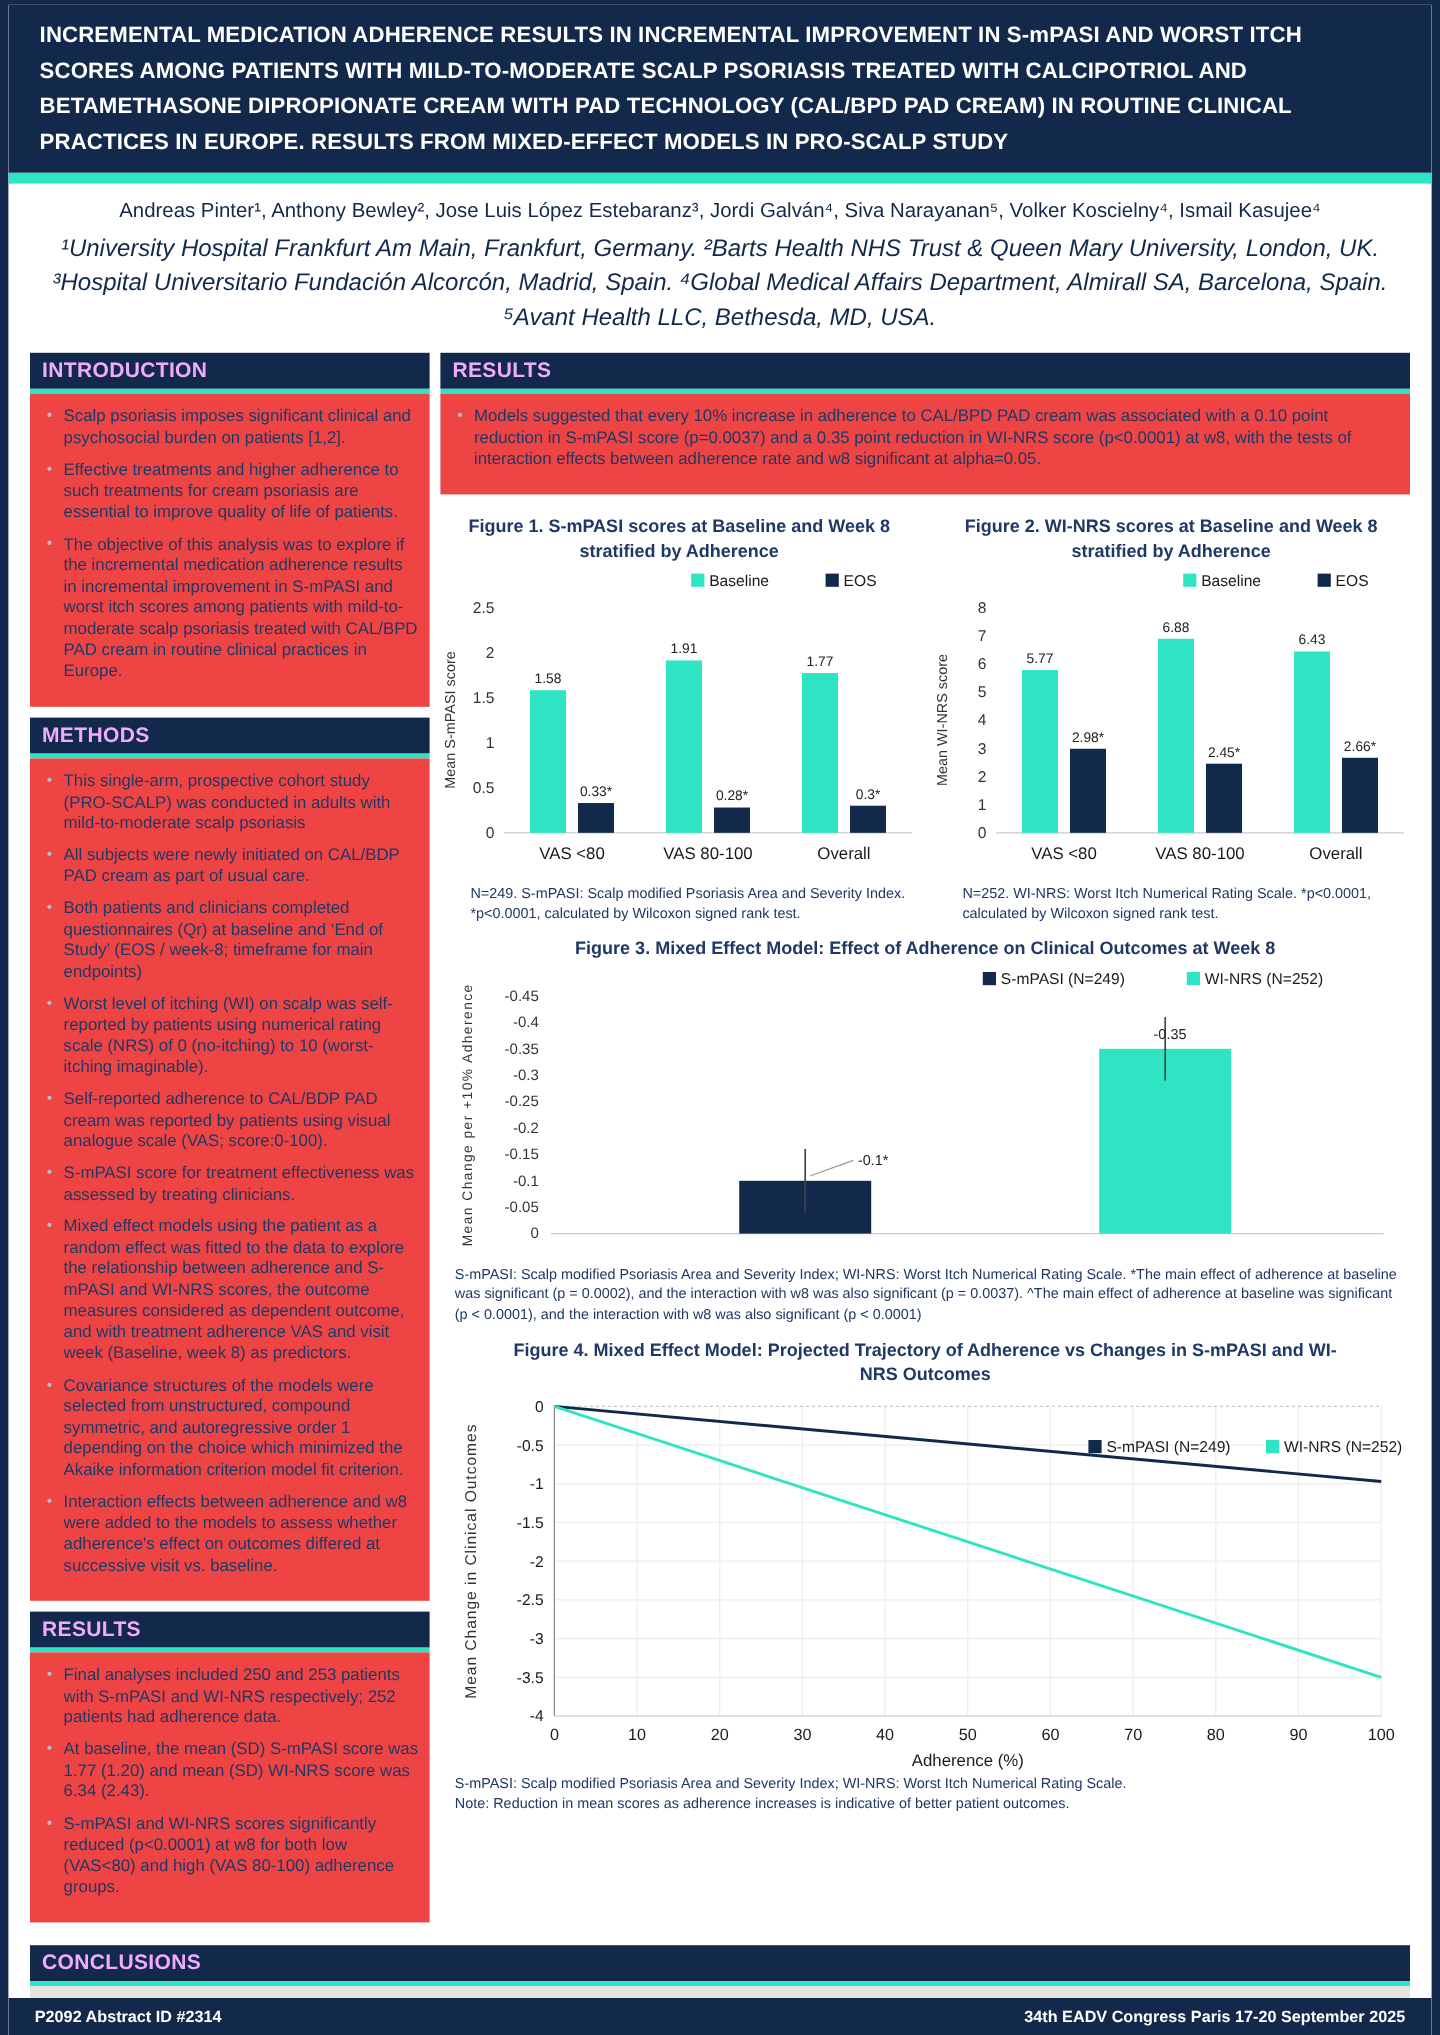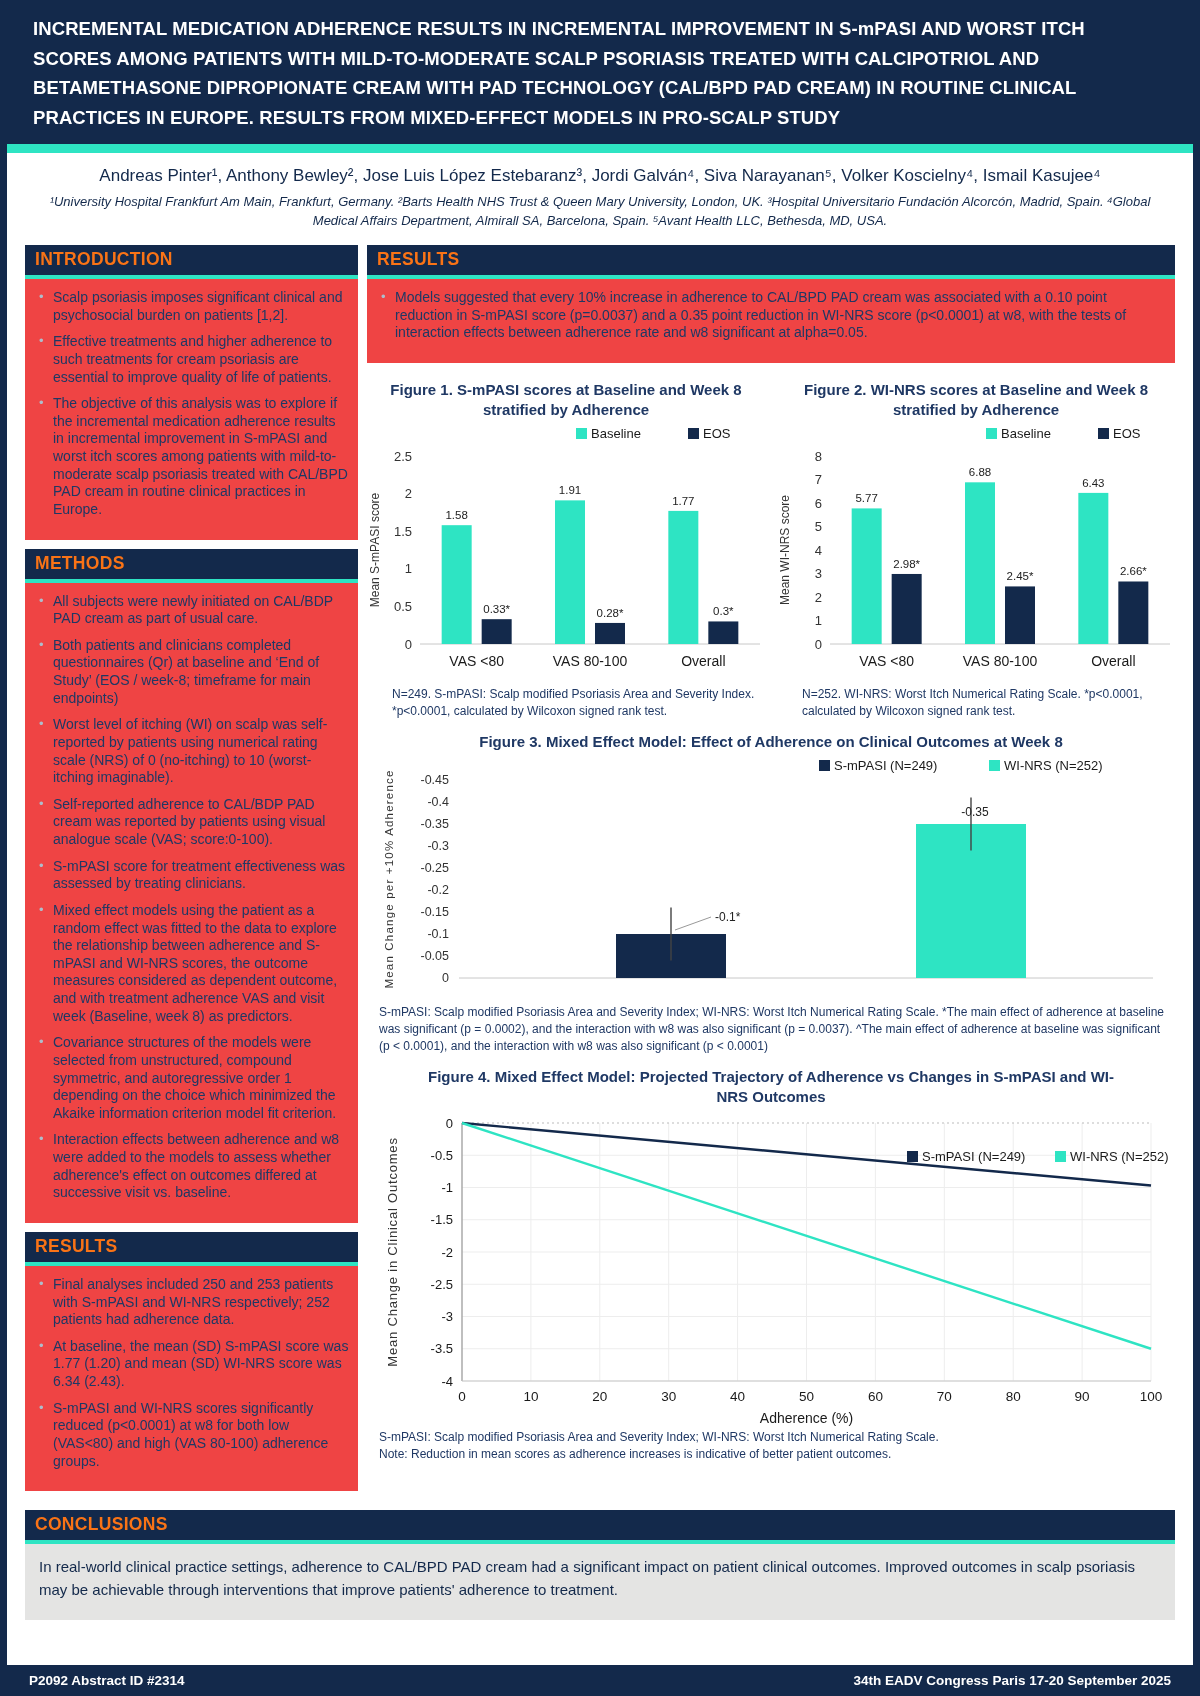--- a/index.html
+++ b/index.html
@@ -13,26 +13,26 @@
     position:relative;
   }
   .banner {
     background:#13294B; color:#fff; text-align:left;
     padding:10px 26px 12px 26px; font-weight:bold; font-size:18.5px; line-height:1.6;
     letter-spacing:0.1px;
   }
   .teal-strip { height:9px; background:#2EE4C3; }
   .authors-wrap { text-align:center; padding:13px 30px 8px 30px; }
   .authors { font-size:17px; color:#13294B; margin-bottom:7px; }
-  .affiliations { font-size:13px; font-style:italic; color:#13294B; line-height:1.45; }
+  .affiliations { font-size:20px; font-style:italic; color:#13294B; line-height:1.45; }
   .main { display:flex; gap:9px; padding:6px 18px 0 18px; }
   .col-left { width:333px; flex:none; }
   .col-right { flex:1; min-width:0; }
   .sec-header {
-    background:#13294B; color:#f97316; font-weight:bold; font-size:17.5px;
+    background:#13294B; color:#f0abfc; font-weight:bold; font-size:17.5px;
     padding:4px 10px 5px 10px; letter-spacing:0.3px;
   }
   .sec-teal { height:4px; background:#2EE4C3; }
   .sec-box { background:#ef4444; padding:10px 8px 12px 8px; }
   .sec { margin-bottom:9px; }
   ul.bullets { list-style:none; }
   ul.bullets li {
     font-size:14px; line-height:1.26; color:#1F3864;
     padding-left:20px; position:relative; margin-bottom:9px;
   }
@@ -85,20 +85,21 @@
             <li>The objective of this analysis was to explore if the incremental medication adherence results in incremental improvement in S-mPASI and worst itch scores among patients with mild-to-moderate scalp psoriasis treated with CAL/BPD PAD cream in routine clinical practices in Europe.</li>
           </ul>
       </div>
     </div>
 
     <div class="sec">
       <div class="sec-header">METHODS</div>
       <div class="sec-teal"></div>
       <div class="sec-box">
         <ul class="bullets">
+            <li>This single-arm, prospective cohort study (PRO-SCALP) was conducted in adults with mild-to-moderate scalp psoriasis</li>
             <li>All subjects were newly initiated on CAL/BDP PAD cream as part of usual care.</li>
             <li>Both patients and clinicians completed questionnaires (Qr) at baseline and ‘End of Study’ (EOS / week-8; timeframe for main endpoints)</li>
             <li>Worst level of itching (WI) on scalp was self-reported by patients using numerical rating scale (NRS) of 0 (no-itching) to 10 (worst-itching imaginable).</li>
             <li>Self-reported adherence to CAL/BDP PAD cream was reported by patients using visual analogue scale (VAS; score:0-100).</li>
             <li>S-mPASI score for treatment effectiveness was assessed by treating clinicians.</li>
             <li>Mixed effect models using the patient as a random effect was fitted to the data to explore the relationship between adherence and S-mPASI and WI-NRS scores, the outcome measures considered as dependent outcome, and with treatment adherence VAS and visit week (Baseline, week 8) as predictors.</li>
             <li>Covariance structures of the models were selected from unstructured, compound symmetric, and autoregressive order 1 depending on the choice which minimized the Akaike information criterion model fit criterion.</li>
             <li>Interaction effects between adherence and w8 were added to the models to assess whether adherence's effect on outcomes differed at successive visit vs. baseline.</li>
           </ul>
       </div>

